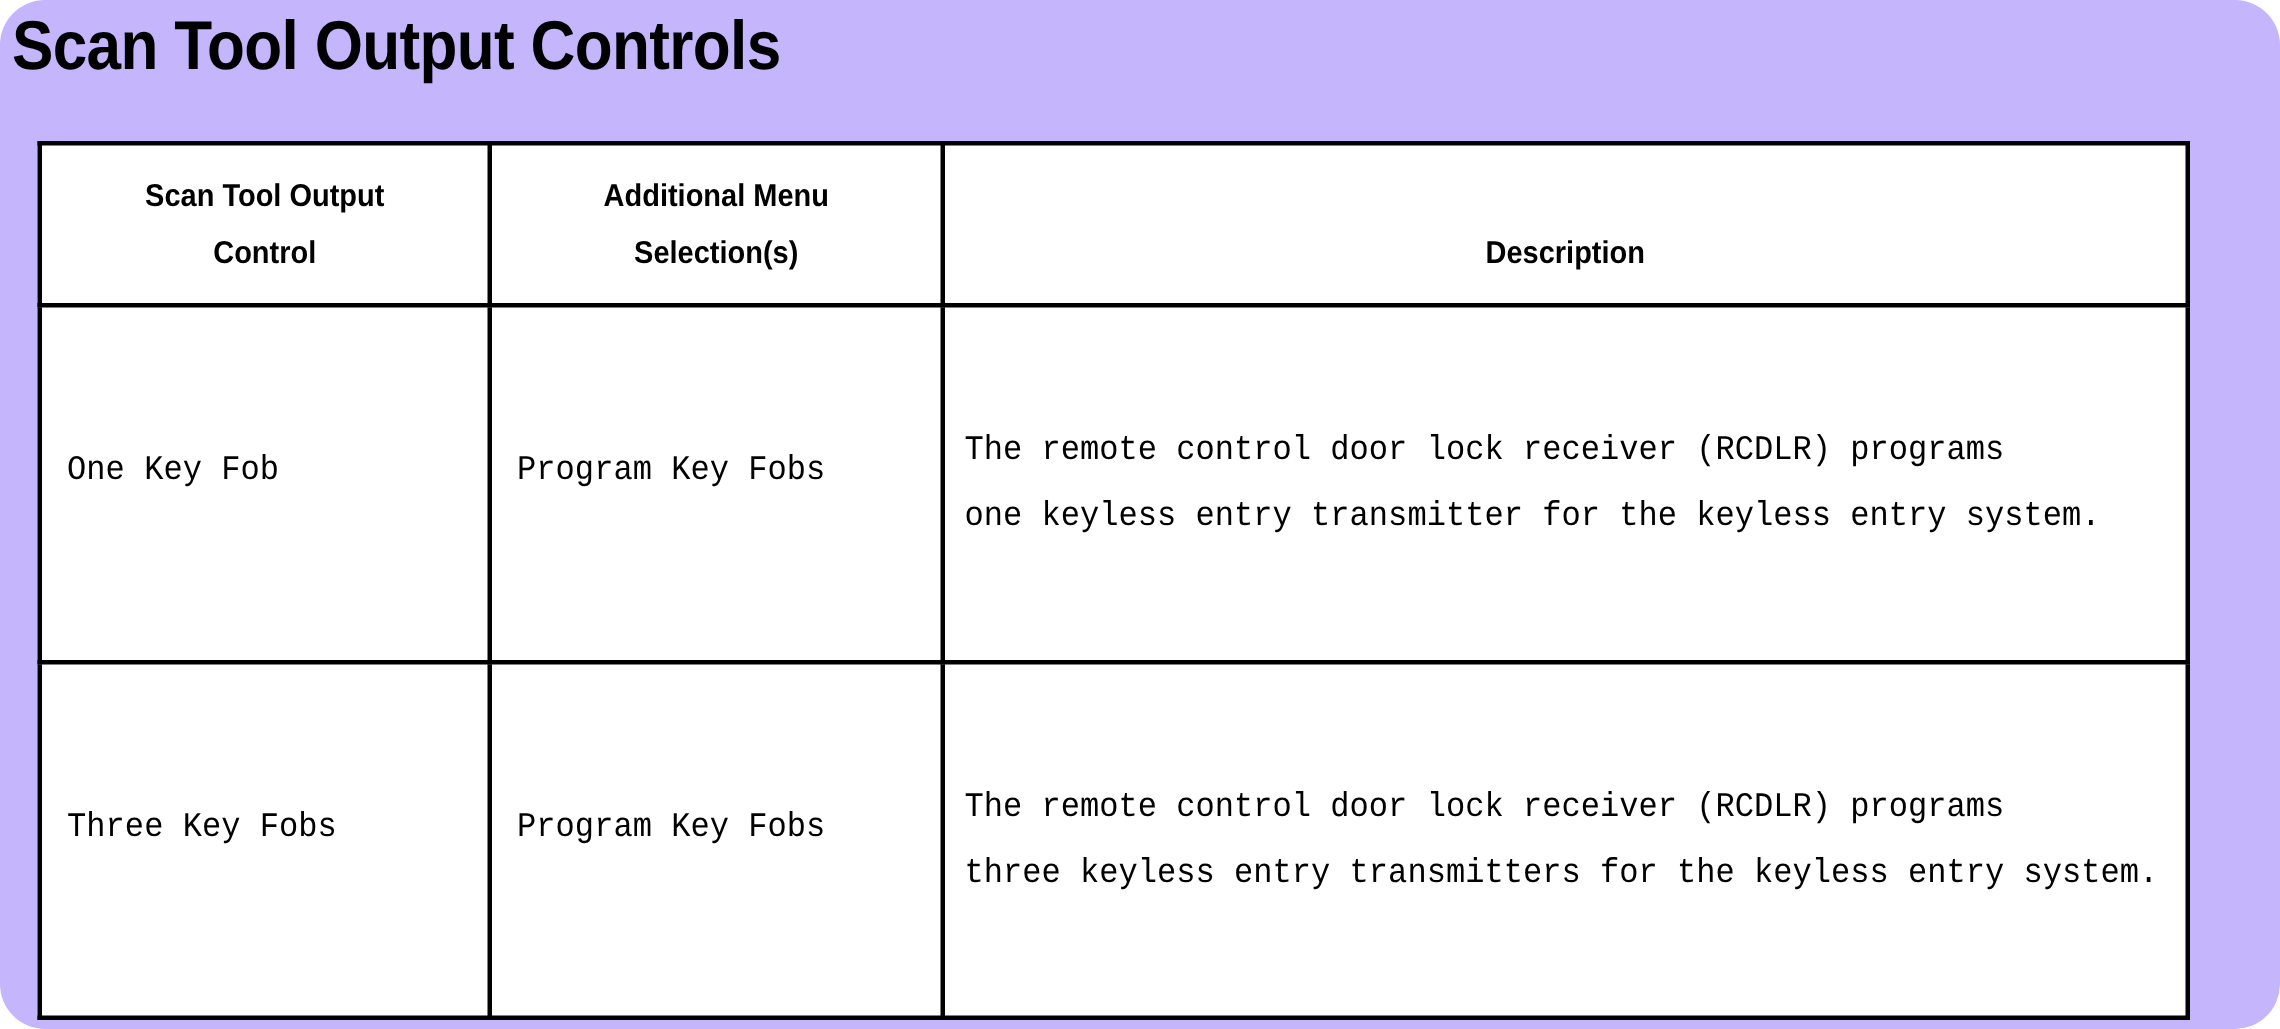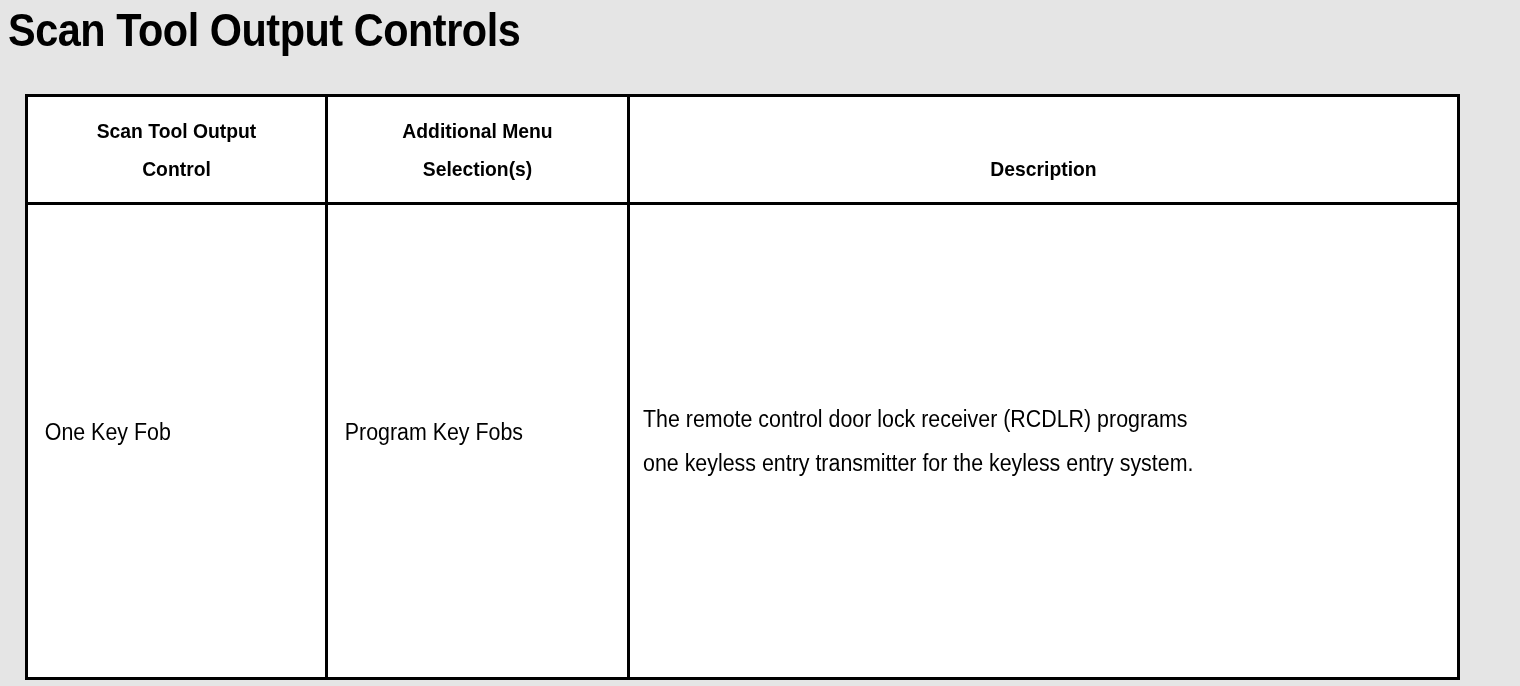--- a/index.html
+++ b/index.html
@@ -12,21 +12,22 @@
     height: 686px;
     font-family: "Liberation Sans", "DejaVu Sans", sans-serif;
     color: #000000;
     overflow: hidden;
   }
 
   .page {
     position: relative;
     width: 1520px;
     height: 686px;
-    background: #e5e5e5;
+    background: #c4b5fd;
+    border-radius: 30px;
   }
 
   
   .page-title {
     position: absolute;
     left: 8px;
     top: 4px;
     font-size: 46px;
     line-height: 52px;
     font-weight: bold;
@@ -81,21 +82,21 @@
     transform: scaleX(0.92);
     display: block;
     color: #000000;
   }
   th.head-cell.desc .head-text {
     position: relative;
     top: 19px;
   }
 
   
-  tr.body-row { height: 120px; }
+  tr.body-row { height: 120px; font-family: Liberation Mono, monospace; }
 
   td.cell-label,
   td.cell-menu {
     vertical-align: middle;
   }
   .label-text,
   .menu-text {
     display: block;
     font-size: 23px;
     line-height: 28px;
@@ -165,19 +166,33 @@
           </td>
           <td class="cell-desc">
             <span class="desc-text">
               <span class="desc-line">The remote control door lock receiver (RCDLR) programs</span>
               <span class="desc-line">one keyless entry transmitter for the keyless entry system.</span>
             </span>
           </td>
         </tr>
 
 
+        <tr class="body-row">
+          <td class="cell-label">
+            <span class="label-text">Three Key Fobs</span>
+          </td>
+          <td class="cell-menu">
+            <span class="menu-text">Program Key Fobs</span>
+          </td>
+          <td class="cell-desc">
+            <span class="desc-text">
+              <span class="desc-line">The remote control door lock receiver (RCDLR) programs</span>
+              <span class="desc-line">three keyless entry transmitters for the keyless entry system.</span>
+            </span>
+          </td>
+        </tr>
 
 
       </tbody>
     </table>
   </div>
 
 </div>
 
 </body></html>

